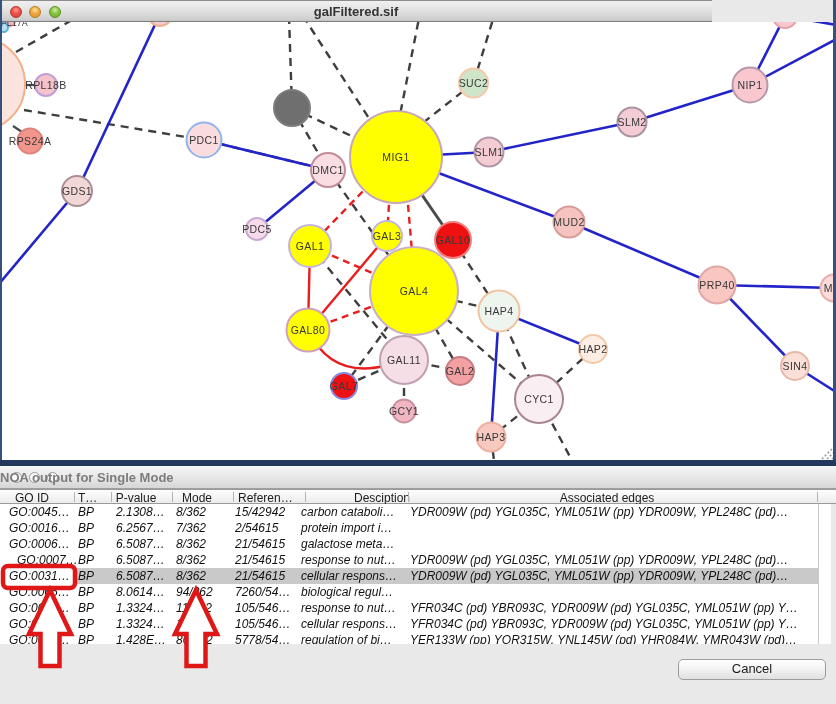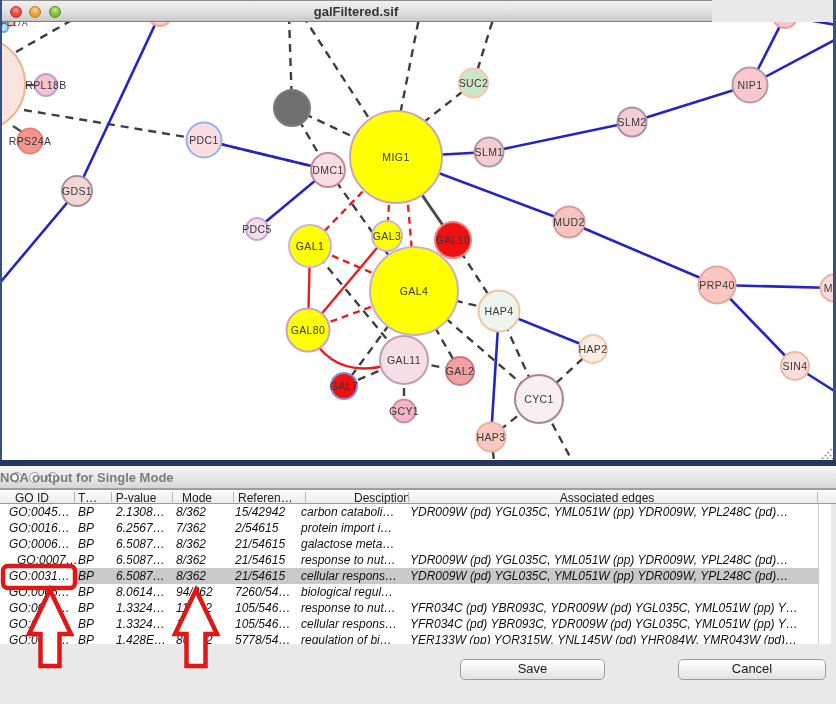--- a/index.html
+++ b/index.html
@@ -283,21 +283,20 @@
         <span style="left:4px;">GO:0050…</span>
         <span style="left:73px;">BP</span>
         <span style="left:111px;">1.428E…</span>
         <span style="left:171px;">80/362</span>
         <span style="left:230px;">5778/54…</span>
         <span style="left:296px;">regulation of bi…</span>
         <span style="left:405px;">YER133W (pp) YOR315W, YNL145W (pd) YHR084W, YMR043W (pd)…</span>
       </div>
   </div>
   <div id="vscroll"></div>
-  <div class="btn" style="left:460px;top:193px;width:143px;">Save</div>
   <div class="btn" style="left:678px;top:193px;width:146px;">Cancel</div>
 </div>
 <svg id="anno" width="836" height="704" viewBox="0 0 836 704">
 
   <rect x="3" y="566" width="72" height="22" rx="5" fill="none" stroke="#e01717" stroke-width="4.5"></rect>
   <path d="M50,590 L29,634 L40.5,634 L40.5,666 L59.5,666 L59.5,634 L71,634 Z" fill="#ffffff" stroke="#e01717" stroke-width="4.5" stroke-linejoin="miter"></path>
   <path d="M196,590 L175,634 L186.5,634 L186.5,666 L205.5,666 L205.5,634 L217,634 Z" fill="#ffffff" stroke="#e01717" stroke-width="4.5" stroke-linejoin="miter"></path>
 
 </svg>
 

